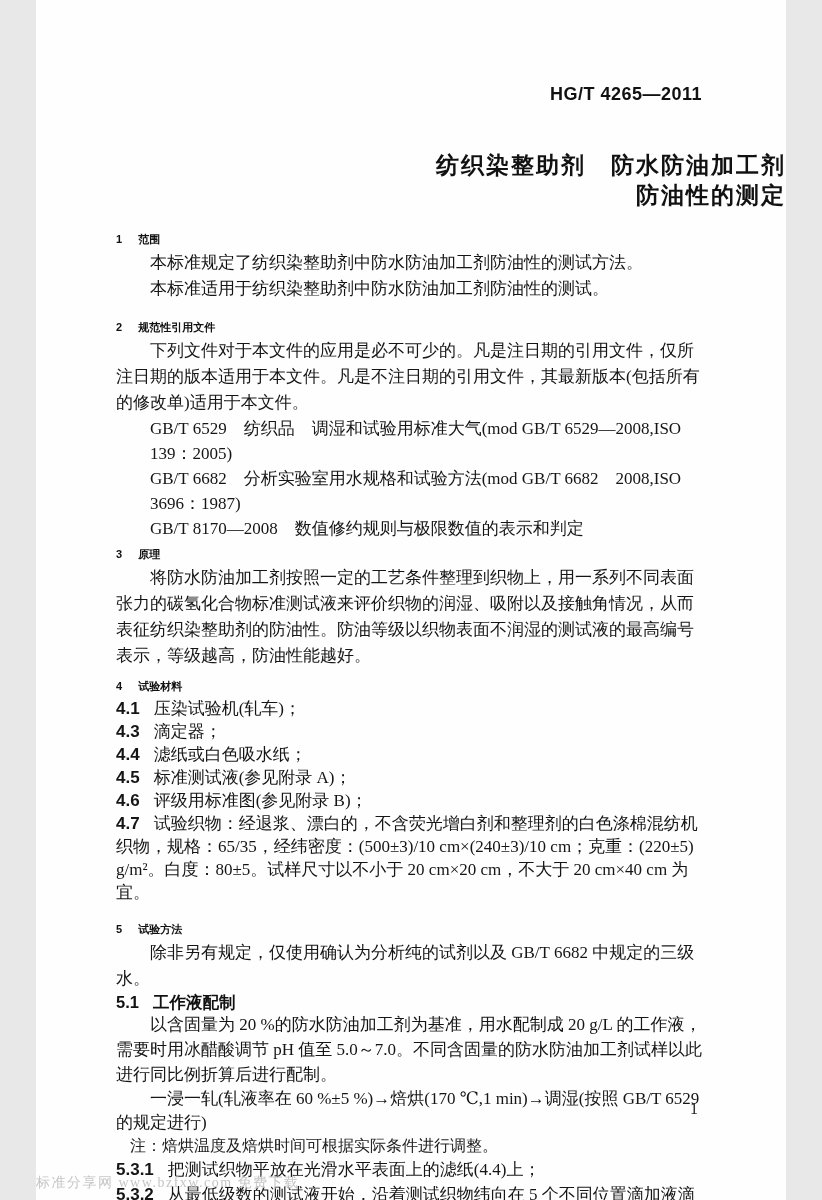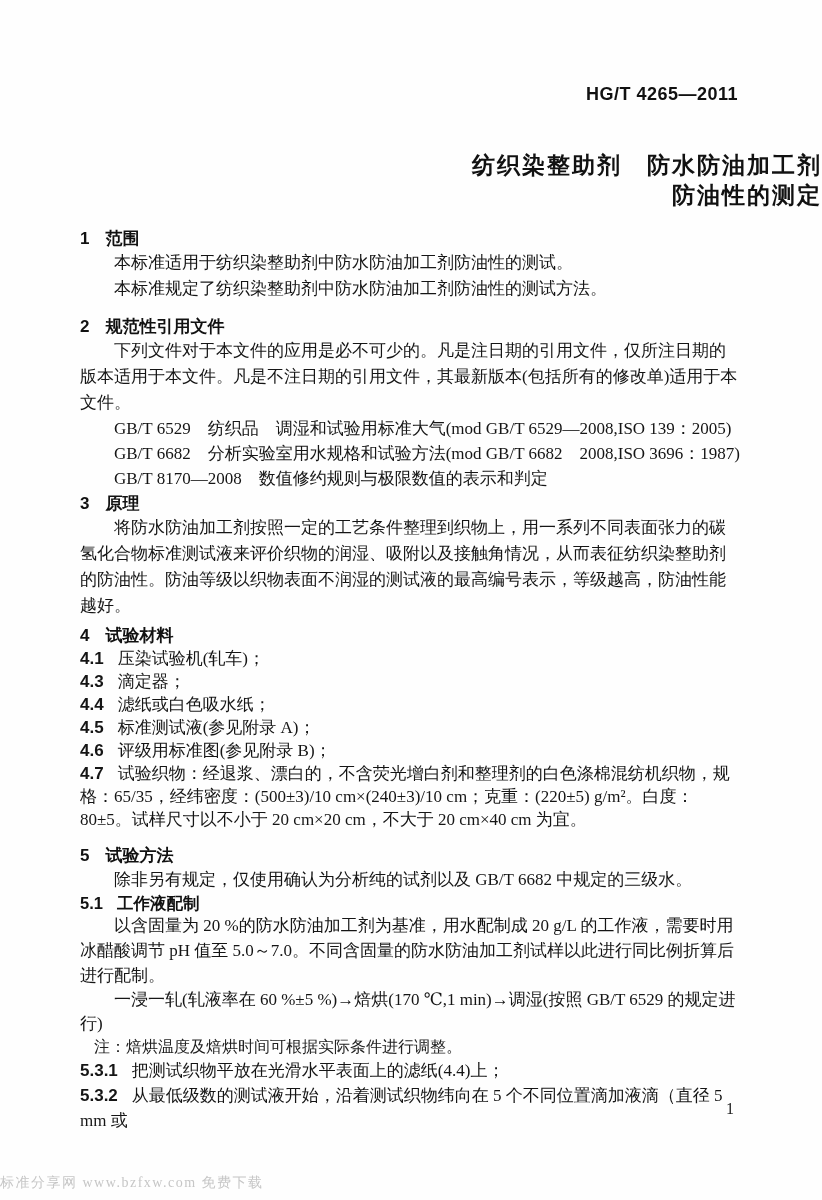--- a/index.html
+++ b/index.html
@@ -1,18 +1,18 @@
 <!DOCTYPE html>
 <html><head>
 <meta charset="utf-8">
 <style>
   html,body{margin:0;padding:0;background:#e8e8e8;}
   .page{
     position:relative;
-    width:822px;height:1200px;
+    width:750px;height:1200px;
     margin:0 auto;
     background:#fefefe;
     color:#1a1a1a;
     font-family:"Liberation Serif","DejaVu Serif",serif;
     overflow:hidden;
   }
   .doc-code{
     position:absolute;top:84px;right:84px;
     font-family:"Liberation Sans","DejaVu Sans",sans-serif;
     font-weight:700;font-size:18px;letter-spacing:0.5px;
@@ -21,21 +21,21 @@
   .title-block{
     padding-top:150px;margin:0;
     text-align:right;
     font-family:"Liberation Sans","DejaVu Sans",sans-serif;
     font-weight:700;font-size:23px;color:#111;
   }
   .title-line{display:block;line-height:30px;letter-spacing:2px;}
   .content{padding:0 80px;font-size:17px;color:#151515;}
   .sec-h{
     font-family:"Liberation Sans","DejaVu Sans",sans-serif;
-    font-weight:700;font-size:17px;line-height:22px;
+    font-weight:700;font-size:11px;line-height:22px;
     color:#111;margin:0;
   }
   .sec-h .num{display:inline-block;margin-right:16px;}
   .sub-h{
     font-family:"Liberation Sans","DejaVu Sans",sans-serif;
     font-weight:700;font-size:16.5px;line-height:20px;
     color:#111;margin:0;
   }
   .sub-h .num{display:inline-block;margin-right:14px;}
   p.body{margin:0;line-height:26px;text-indent:2em;}
@@ -82,22 +82,22 @@
   <h1 class="title-block">
     <span class="title-line">纺织染整助剂　防水防油加工剂</span>
     <span class="title-line">防油性的测定</span>
   </h1>
 
   <div class="content">
 
     <h2 class="sec-h mt-h1">
       <span class="num">1</span><span>范围</span>
     </h2>
+    <p class="body mt-p">本标准规定了纺织染整助剂中防水防油加工剂防油性的测试方法。</p>
     <p class="body">本标准适用于纺织染整助剂中防水防油加工剂防油性的测试。</p>
-    <p class="body mt-p">本标准规定了纺织染整助剂中防水防油加工剂防油性的测试方法。</p>
 
     <h2 class="sec-h mt-h2">
       <span class="num">2</span><span>规范性引用文件</span>
     </h2>
     <p class="body mt-p2">下列文件对于本文件的应用是必不可少的。凡是注日期的引用文件，仅所注日期的版本适用于本文件。凡是不注日期的引用文件，其最新版本(包括所有的修改单)适用于本文件。</p>
     <p class="ref">GB/T 6529　纺织品　调湿和试验用标准大气(mod GB/T 6529—2008,ISO 139：2005)</p>
     <p class="ref">GB/T 6682　分析实验室用水规格和试验方法(mod GB/T 6682　2008,ISO 3696：1987)</p>
     <p class="ref">GB/T 8170—2008　数值修约规则与极限数值的表示和判定</p>
 
     <h2 class="sec-h mt-h3">

